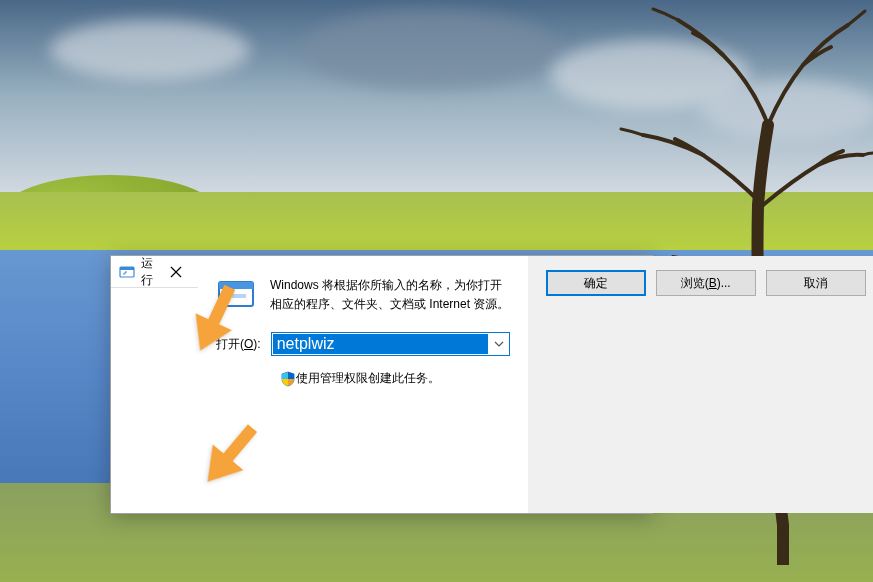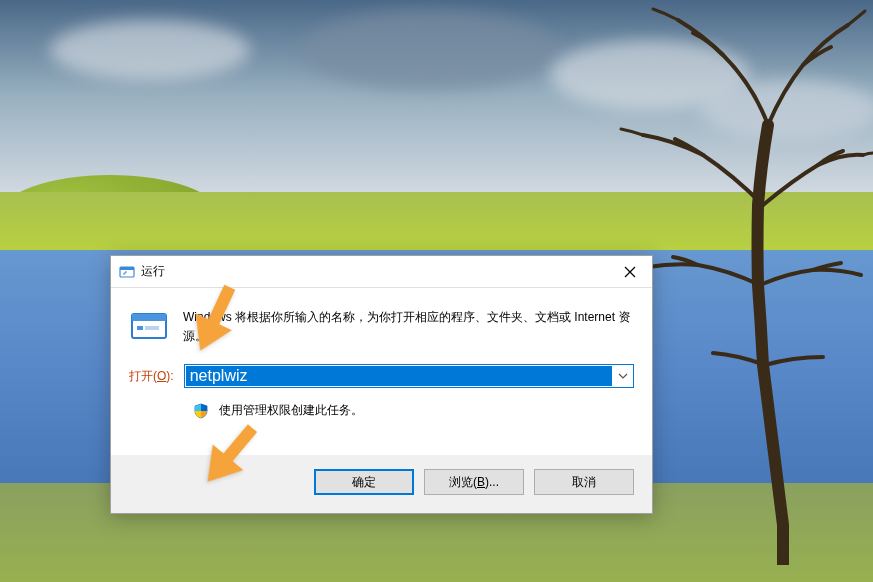--- a/index.html
+++ b/index.html
@@ -49,21 +49,21 @@
     .dialog {
       position: absolute;
       left: 110px;
       top: 255px;
       width: 543px;
       height: 259px;
       background: #fff;
       border: 1px solid #a0a0a0;
       box-shadow: 0 4px 20px rgba(0,0,0,0.25);
       display: flex;
-      flex-direction: column;
+      flex-direction: row;
     }
     .titlebar {
       height: 32px;
       display: flex;
       align-items: center;
       padding: 0 0 0 8px;
       border-bottom: 1px solid #e0e0e0;
       background: #fff;
     }
     .titlebar-icon {
@@ -81,39 +81,39 @@
     .content {
       flex: 1;
       padding: 18px 18px 0 18px;
       position: relative;
     }
     .desc-row { display:flex; gap:14px; margin-bottom: 18px; align-items:flex-start; }
     .run-big-icon { width:40px; height:40px; flex-shrink:0; }
     .desc-text { color:#000; line-height:1.6; font-size:12px; padding-top:2px; }
 
     .open-row { display:flex; align-items:center; gap:10px; margin-top:6px; }
-    .open-label { font-size:12px; color:#c2410c; white-space:nowrap; }
+    .open-label { font-size:12px; color:#000000; white-space:nowrap; }
     .open-label .ul { text-decoration: underline; }
     .combo {
       flex:1; display:flex; align-items:center;
       border:1px solid #0078d7; height:24px; background:#fff;
     }
     .combo-input {
       flex:1; border:none; outline:none; font-size:16px;
       padding:2px 4px; background:#0078d7; color:#fff;
       font-family: inherit; margin:1px;
       height:20px;
     }
     .combo-input::selection { background:#0078d7; color:#fff; }
     .combo-arrow {
       width:20px; height:22px; display:flex; align-items:center; justify-content:center;
       cursor:pointer; color:#555;
     }
 
-    .admin-row { display:flex; align-items:center; gap:10px; margin-top:14px; margin-left:64px; }
+    .admin-row { display:flex; align-items:center; margin-top:14px; margin-left:64px; }
     .shield-icon { width:16px; height:16px; }
     .admin-text { font-size:12px; color:#000; }
 
     .button-row {
       display:flex; justify-content:flex-end; gap:10px;
       padding: 14px 18px 18px 18px;
       background: #f0f0f0;
       border-top: 0;
     }
     .btn {

